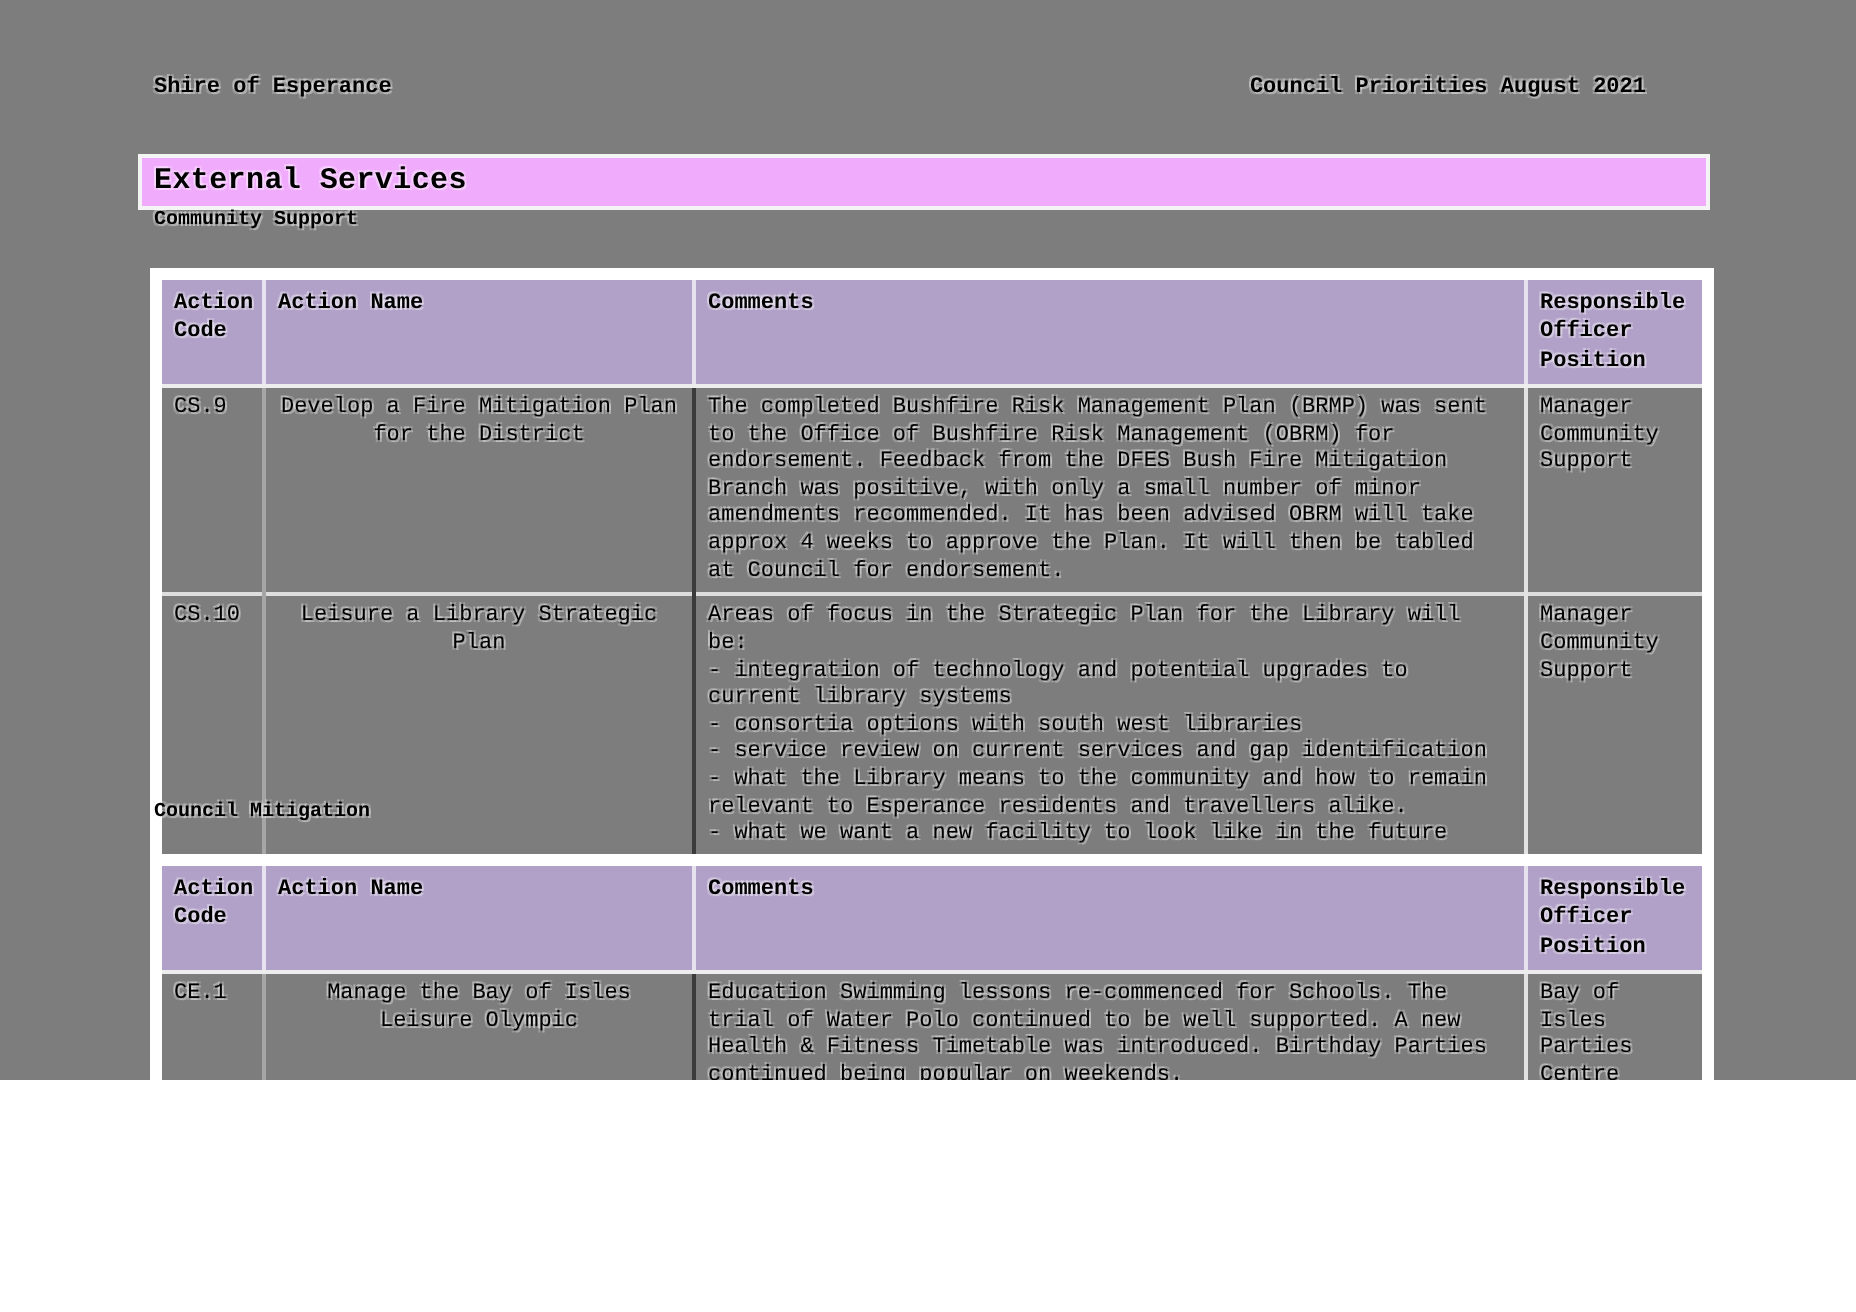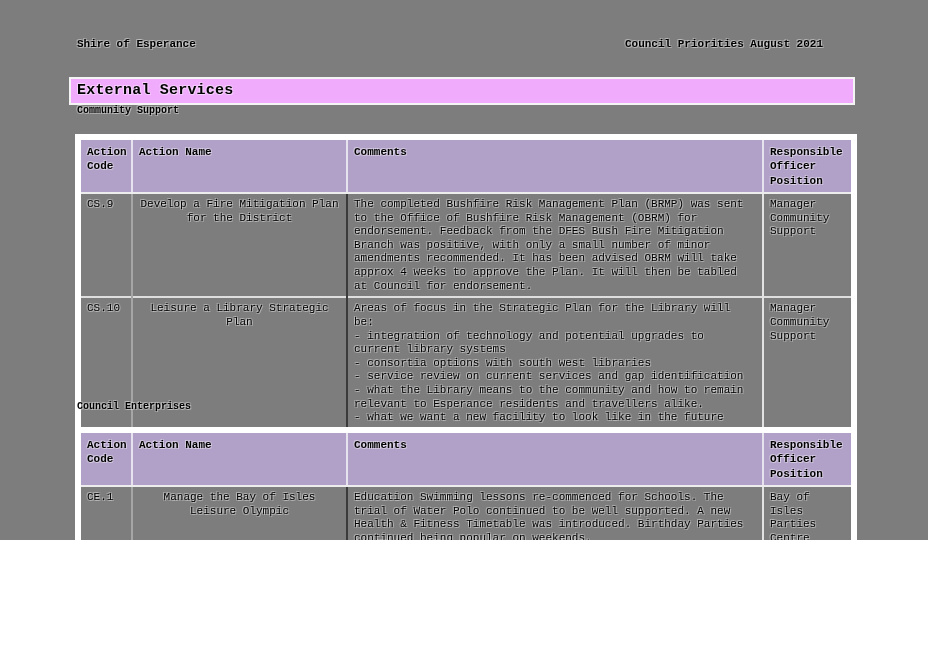--- a/index.html
+++ b/index.html
@@ -113,21 +113,21 @@
 - integration of technology and potential upgrades to current library systems
 - consortia options with south west libraries
 - service review on current services and gap identification
 - what the Library means to the community and how to remain relevant to Esperance residents and travellers alike.
 - what we want a new facility to look like in the future</td>
       <td class="col-officer">Manager Community Support</td>
     </tr>
   </tbody>
     </table>
 
-  <div class="section-heading heading-2">Council Enterprises</div>
+  <div class="section-heading heading-2">Council Mitigation</div>
 
   <table class="report table-2">
     <colgroup>
       <col style="width:54px">
         <col style="width:215px">
         <col style="width:416px">
         <col style="width:91px">
     </colgroup>
     <tbody>
         <tr style="height:52px">

